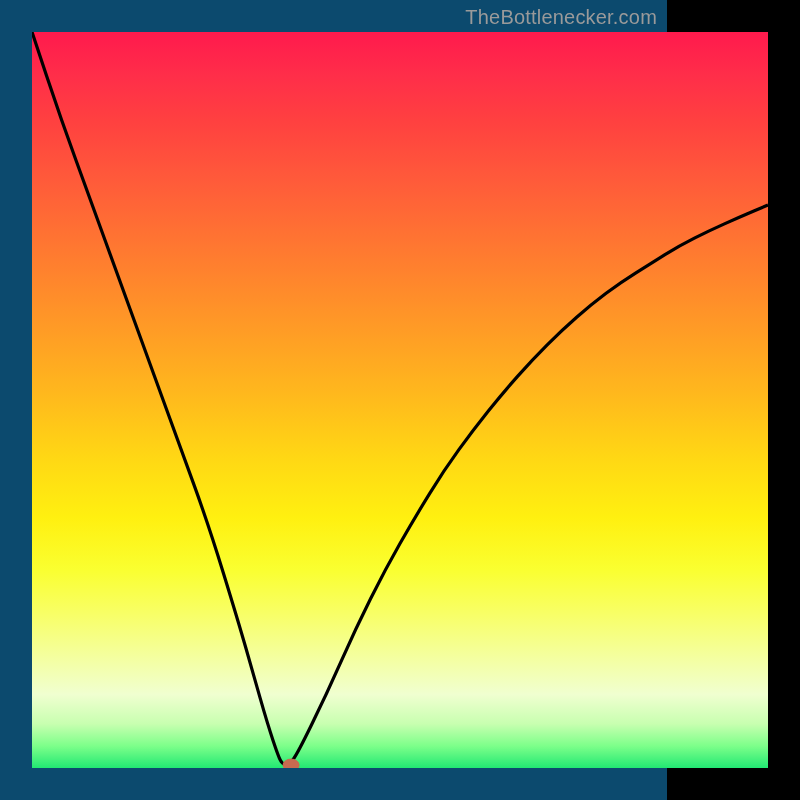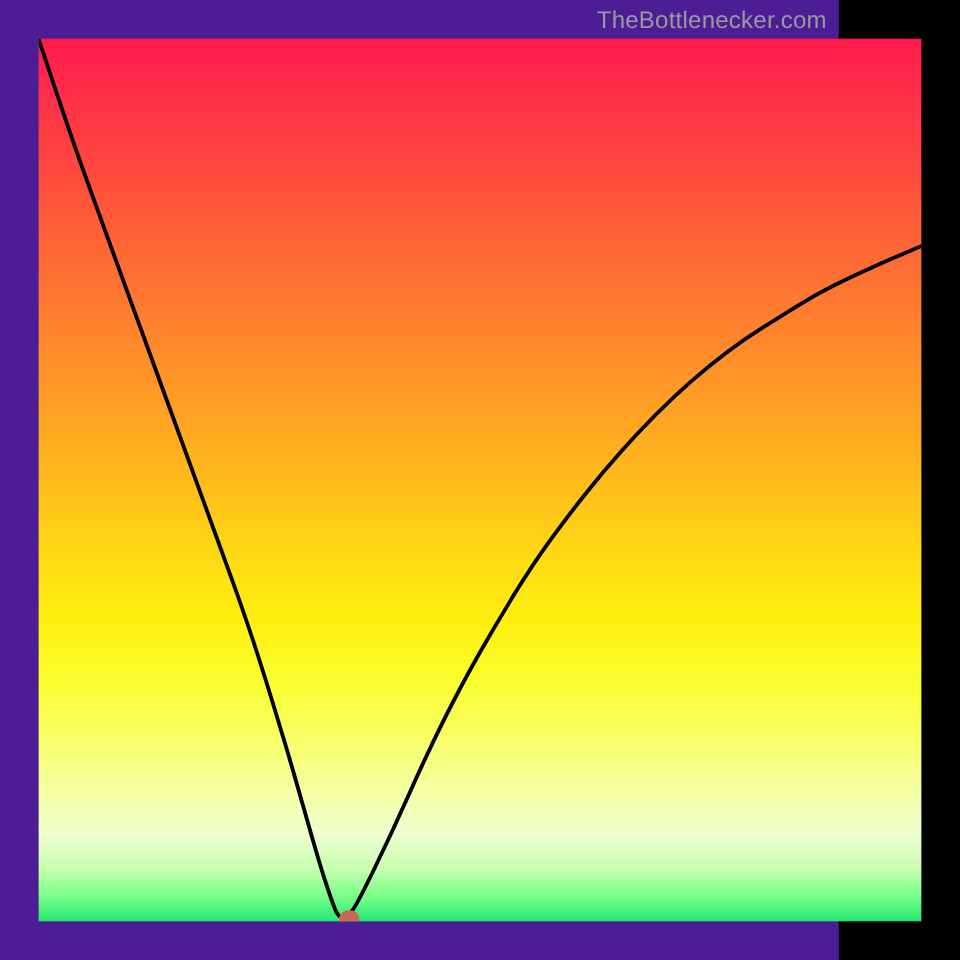--- a/index.html
+++ b/index.html
@@ -10,22 +10,21 @@
     background: #000;
     overflow: hidden;
     font-family: Arial, Helvetica, sans-serif;
   }
   .frame {
     position: absolute;
     top: 0;
     left: 0;
     width: 667px;
     height: 800px;
-    background: #4c1d95;
-    padding-left: 32px;
+    background: #0c4a6e;
   }
   .plot-area {
     position: absolute;
     top: 32px;
     left: 32px;
     width: 736px;
     height: 736px;
     overflow: hidden;
   }
   .gradient {

